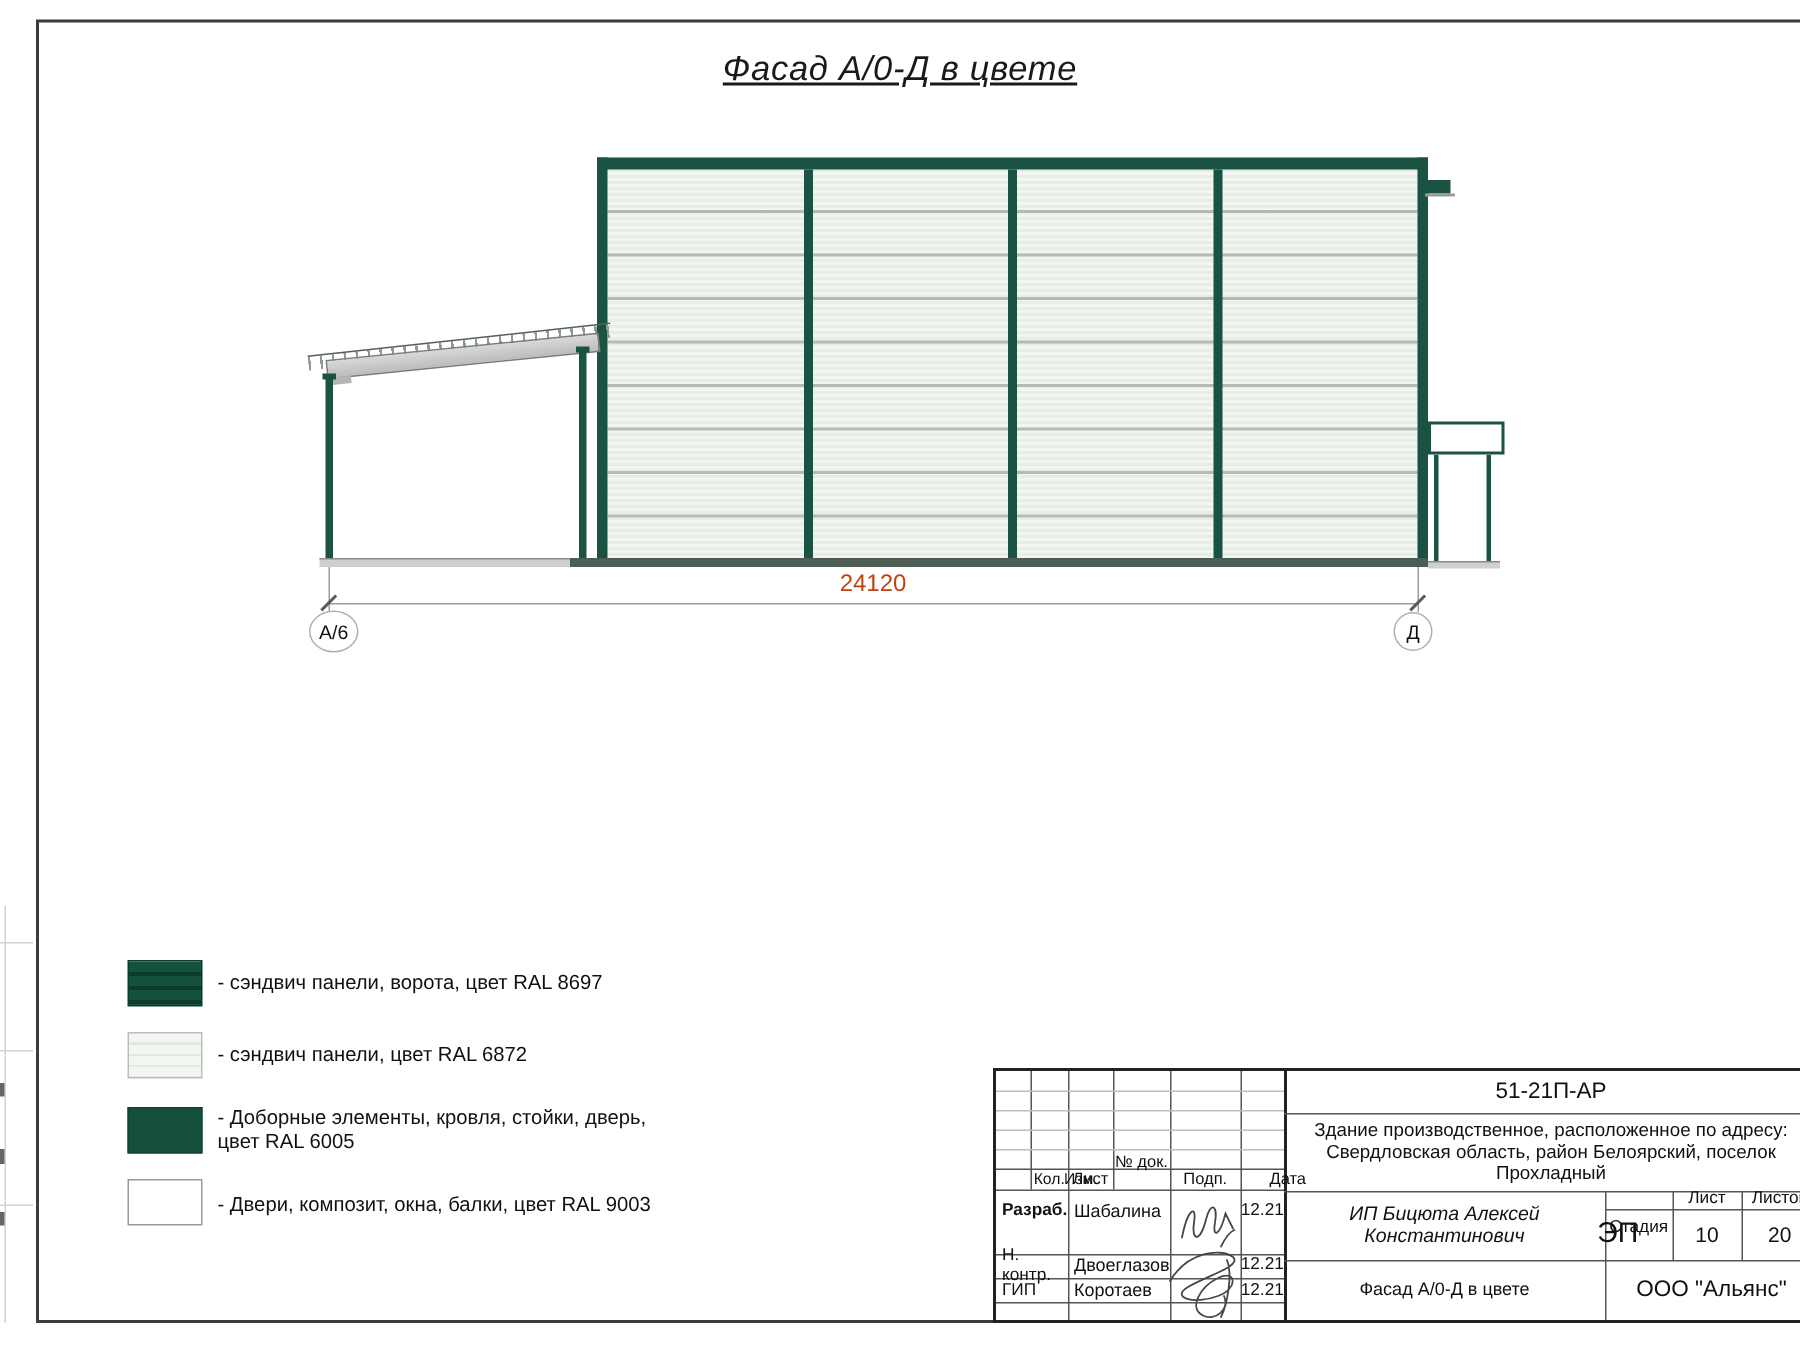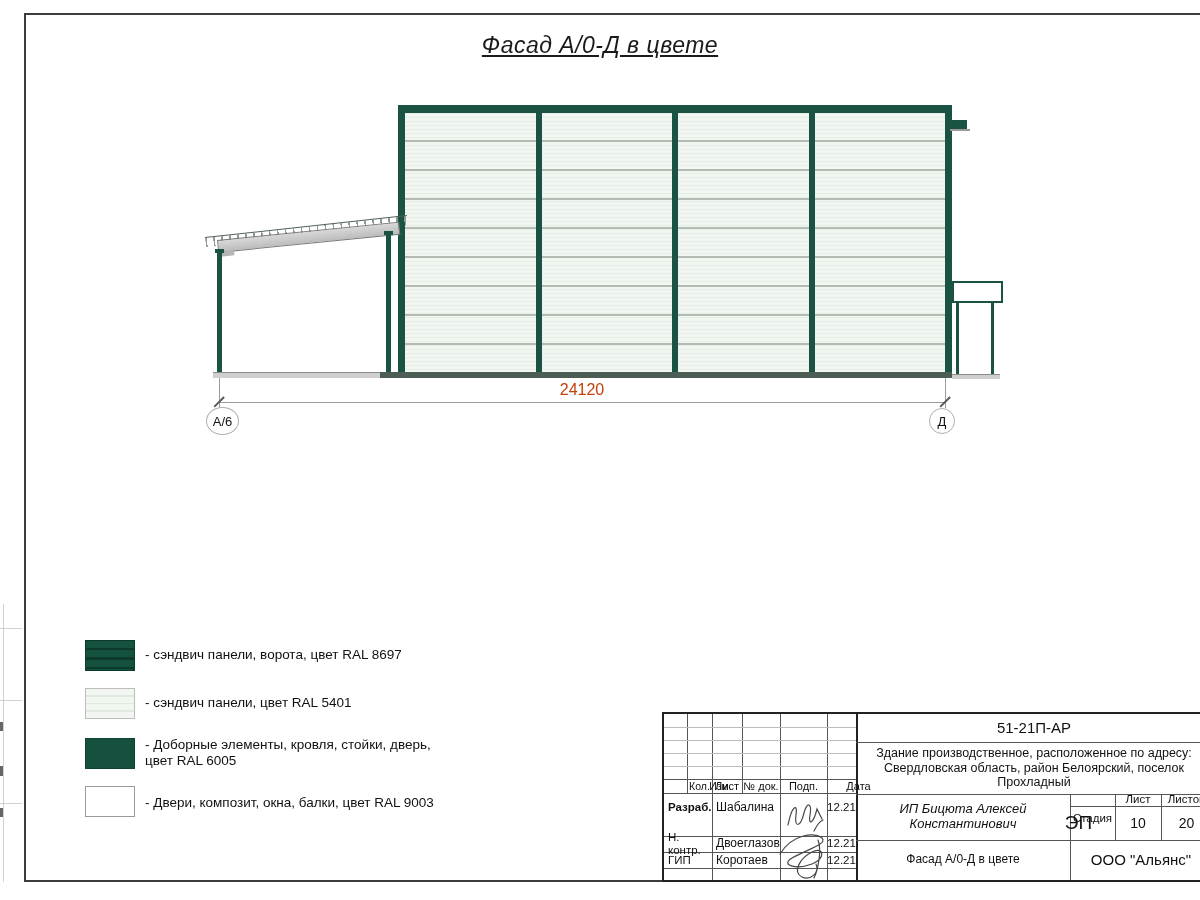--- a/index.html
+++ b/index.html
@@ -121,21 +121,21 @@
   <div class="dim-text" style="left:532px;top:381px;width:100px;text-align:center;">24120</div>
   <div class="axis-bubble" style="left:206px;top:407px;width:31px;height:26px;">А/6</div>
   <div class="axis-bubble" style="left:929px;top:408px;width:24px;height:24px;">Д</div>
 </div>
 
 <div>
   <div class="swatch swatch-gates" style="left:85px;top:640px;"></div>
   <div class="legend-label" style="left:145px;top:647px;width:340px;">- сэндвич панели, ворота, цвет RAL 8697</div>
 
   <div class="swatch swatch-light" style="left:85px;top:688px;"></div>
-  <div class="legend-label" style="left:145px;top:695px;width:340px;">- сэндвич панели, цвет RAL 5401</div>
+  <div class="legend-label" style="left:145px;top:695px;width:340px;">- сэндвич панели, цвет RAL 6872</div>
 
   <div class="swatch swatch-trim" style="left:85px;top:738px;"></div>
   <div class="legend-label" style="left:145px;top:737px;width:340px;">- Доборные элементы, кровля, стойки, дверь,
 цвет RAL 6005</div>
 
   <div class="swatch swatch-white" style="left:85px;top:786px;"></div>
   <div class="legend-label" style="left:145px;top:795px;width:360px;">- Двери, композит, окна, балки, цвет RAL 9003</div>
 </div>
 
 <div class="tb">
@@ -161,21 +161,21 @@
   <div class="h" style="left:0;top:154px;width:192px;"></div>
 
   <div class="h" style="left:192px;top:28px;width:356px;"></div>
   <div class="h" style="left:192px;top:80px;width:356px;"></div>
   <div class="h" style="left:406px;top:92px;width:142px;"></div>
   <div class="h" style="left:192px;top:126px;width:356px;"></div>
 
   <div class="tb-cell" style="left:0;top:65px;width:23px;height:14px;font-size:10.5px;margin-left:45px;">Изм.</div>
   <div class="tb-cell" style="left:23px;top:65px;width:25px;height:14px;font-size:10.5px;">Кол.</div>
   <div class="tb-cell" style="left:48px;top:65px;width:30px;height:14px;font-size:11px;">Лист</div>
-  <div class="tb-cell" style="left:78px;top:65px;width:38px;height:14px;font-size:11px;">№ док.</div>
+  <div class="tb-cell" style="left:78px;top:54px;width:38px;height:14px;font-size:11px;">№ док.</div>
   <div class="tb-cell" style="left:116px;top:65px;width:47px;height:14px;font-size:11px;">Подп.</div>
   <div class="tb-cell" style="left:180px;top:65px;width:29px;height:14px;font-size:11px;">Дата</div>
 
   <div class="tb-cell tb-left" style="left:4px;top:87px;width:44px;height:14px;font-size:11.5px;font-weight:bold;">Разраб.</div>
   <div class="tb-cell tb-left" style="left:52px;top:87px;width:62px;height:14px;font-size:12px;">Шабалина</div>
   <div class="tb-cell" style="left:163px;top:87px;width:29px;height:14px;font-size:11.5px;">12.21</div>
 
   <div class="tb-cell tb-left" style="left:4px;top:123px;width:46px;height:14px;font-size:11.5px;">Н. контр.</div>
   <div class="tb-cell tb-left" style="left:52px;top:123px;width:64px;height:14px;font-size:12px;">Двоеглазов</div>
   <div class="tb-cell" style="left:163px;top:123px;width:29px;height:14px;font-size:11.5px;">12.21</div>

